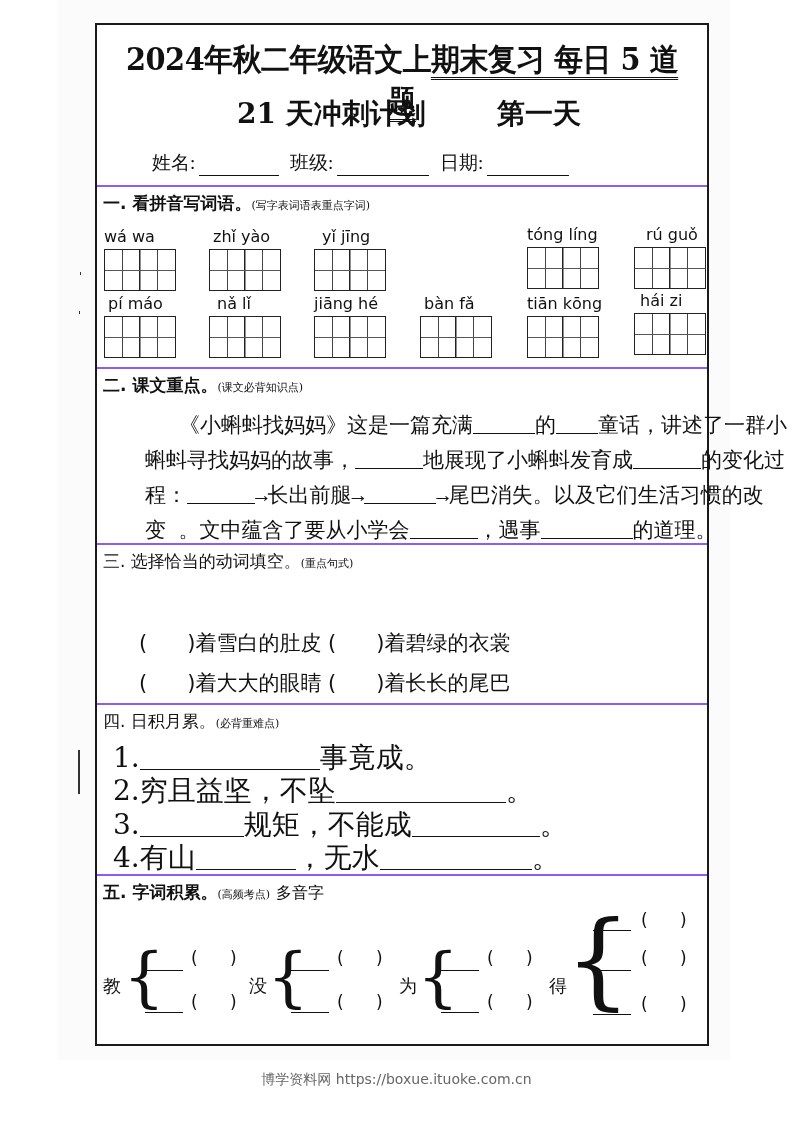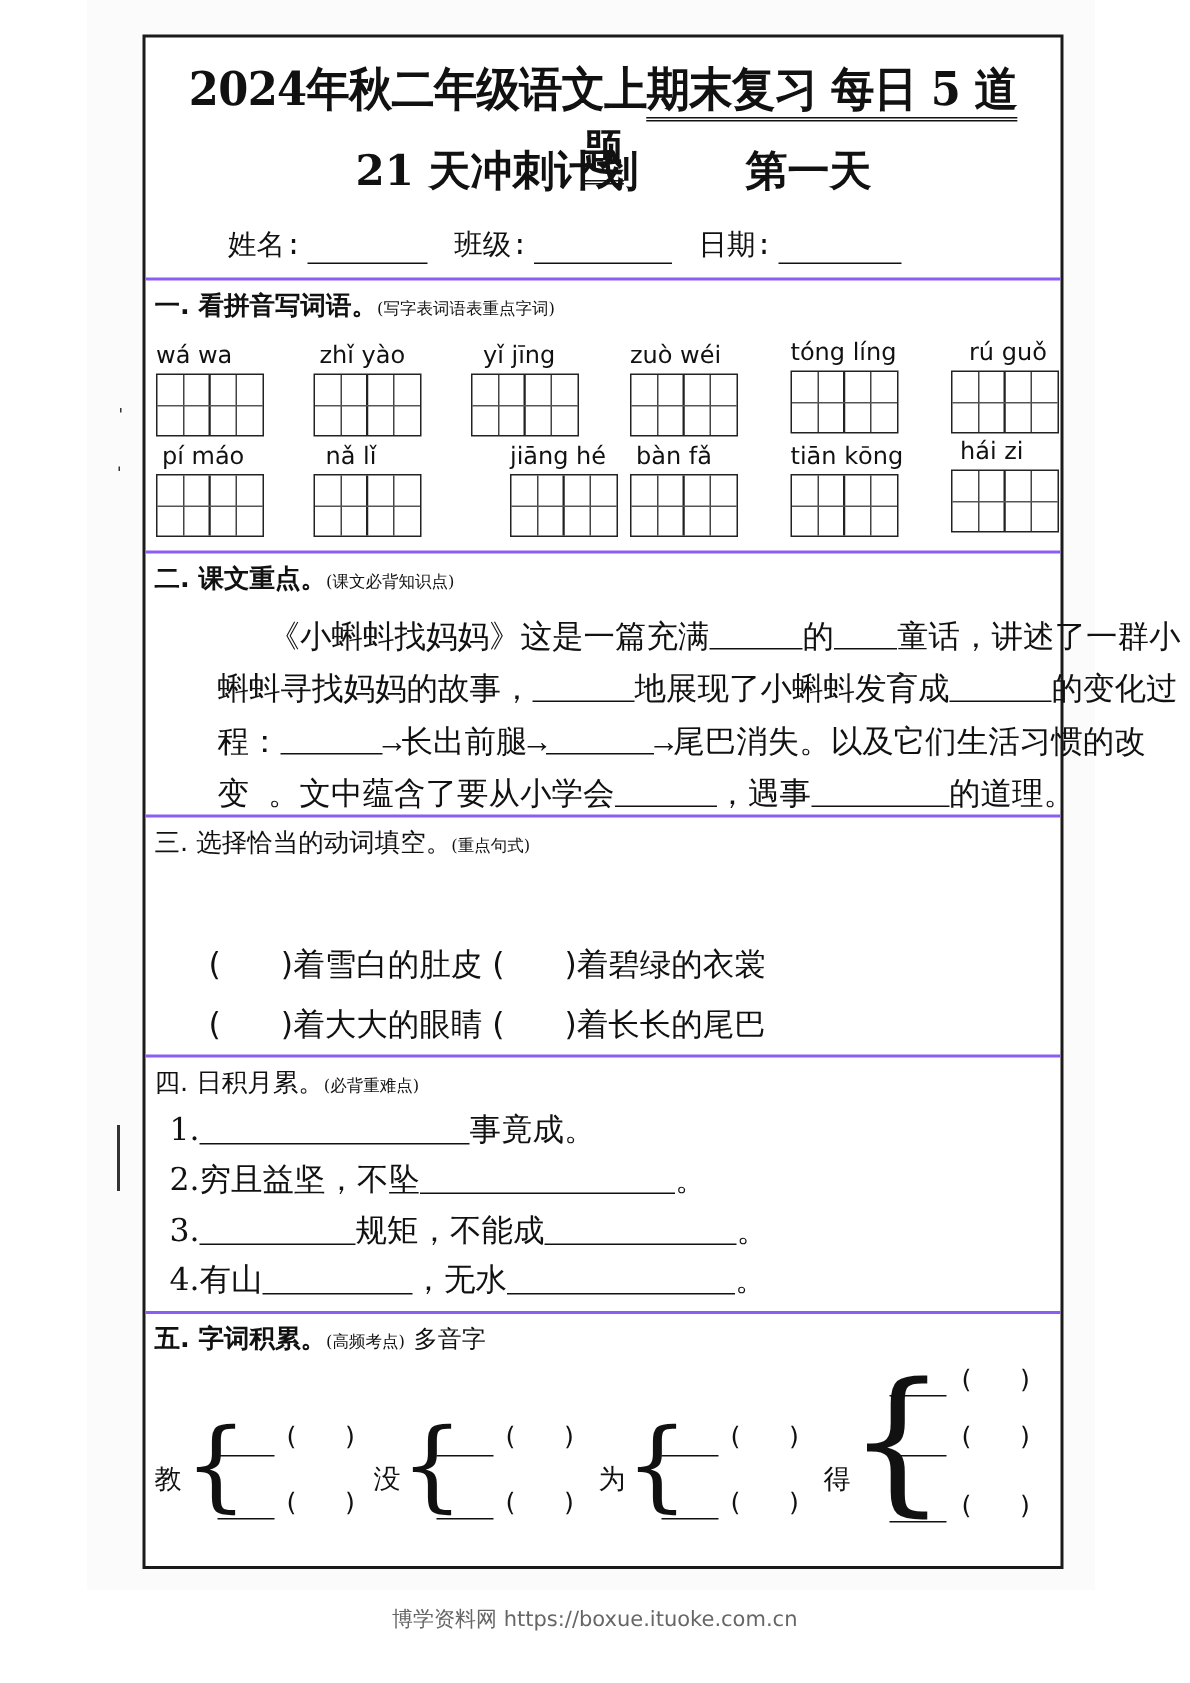--- a/index.html
+++ b/index.html
@@ -15,39 +15,39 @@
     border:2px solid #1a1a1a; box-sizing:border-box; background:#fff;
   }
   .section { position:absolute; left:0; width:100%; box-sizing:border-box; border-top:2px solid #8b5cf6; }
   .hdr-title {
     position:absolute; left:0; top:14px; width:100%; text-align:center;
     font-size:31px; font-weight:bold; letter-spacing:-0.5px;
     font-family:"DejaVu Serif", serif; transform:scaleX(0.93);
   }
   .hdr-title .ul { border-bottom:3px double #111; }
   .hdr-sub { position:absolute; top:70px; font-size:28px; font-weight:bold; }
-  .hdr-info { position:absolute; top:125px; left:55px; font-size:19px; font-family:Liberation Mono, monospace; }
+  .hdr-info { position:absolute; top:125px; left:55px; font-size:19px; font-family:Liberation Serif, serif; }
   .hdr-info .blank { display:inline-block; border-bottom:1.5px solid #111; vertical-align:bottom; height:18px; margin:0 6px 0 4px; }
   .sec-title { position:absolute; left:6px; top:5px; font-size:17px; font-weight:bold; font-family:"DejaVu Sans", sans-serif; white-space:nowrap; }
   .sec-title .note { font-size:11px; font-weight:normal; font-family:"DejaVu Serif", serif; }
   .sec-title .extra { font-weight:normal; font-size:16px; }
   .py-item { position:absolute; width:74px; }
   .py-label { font-family:"DejaVu Sans", sans-serif; font-size:16px; white-space:nowrap; height:22px; }
   .grid { width:72px; height:42px; border:1.5px solid #222; box-sizing:border-box; position:relative;
     background:
       linear-gradient(#555,#555) 0 50%/100% 1px no-repeat,
       linear-gradient(#444,#444) 25% 0/1px 100% no-repeat,
       linear-gradient(#222,#222) 50% 0/1.5px 100% no-repeat,
       linear-gradient(#444,#444) 75% 0/1px 100% no-repeat;
   }
   .para { position:absolute; left:12px; top:40px; width:590px; font-size:21px; line-height:35px; font-family:Liberation Mono, monospace;margin-left:36px; }
   .para .b { display:inline-block; border-bottom:1.5px solid #111; height:18px; vertical-align:-2px; }
   .choices { position:absolute; left:96px; top:42px; font-size:22px; font-family:"DejaVu Sans", sans-serif; letter-spacing:2px; word-spacing:6px; }
   .fill-row { position:absolute; left:42px; font-size:21px; font-family:"DejaVu Sans", sans-serif; white-space:pre; }
-  .idiom { position:absolute; left:16px; font-size:21px; font-family:"DejaVu Serif", serif; white-space:nowrap; }
+  .idiom { position:absolute; left:16px; font-size:28px; font-family:"DejaVu Serif", serif; white-space:nowrap; }
   .idiom .b { display:inline-block; border-bottom:1.5px solid #111; height:20px; vertical-align:-3px; }
   .poly { position:absolute; font-family:"DejaVu Sans", sans-serif; }
   .poly .ch { position:absolute; font-size:18px; }
   .poly .brace { position:absolute; font-weight:100; color:#111; font-family:"DejaVu Serif", serif; }
   .poly .ln { position:absolute; width:38px; border-bottom:1.5px solid #111; }
   .poly .par { position:absolute; font-size:17px; white-space:pre; }
   .footer { position:absolute; top:1071px; left:0; width:100%; text-align:center; font-size:14px; color:#666; font-family:"DejaVu Sans", sans-serif; }
   .margin-mark { position:absolute; background:#333; }
 </style>
 </head>
@@ -81,42 +81,38 @@
         <div class="grid"></div>
       </div>
     <div class="py-item" style="left:112px;top:40px;">
         <div class="py-label" style="padding-left:4px">zhǐ  yào</div>
         <div class="grid"></div>
       </div>
     <div class="py-item" style="left:217px;top:40px;">
         <div class="py-label" style="padding-left:8px">yǐ  jīng</div>
         <div class="grid"></div>
       </div>
-    <div class="py-item" style="left:323px;top:40px;">
-        <div class="py-label">zuò  wéi</div>
-        <div class="grid"></div>
-      </div>
     <div class="py-item" style="left:430px;top:38px;">
         <div class="py-label" style="padding-top:0">tóng líng</div>
         <div class="grid"></div>
       </div>
     <div class="py-item" style="left:537px;top:38px;">
         <div class="py-label" style="padding-left:12px">rú  guǒ</div>
         <div class="grid"></div>
       </div>
 
     <div class="py-item" style="left:7px;top:107px;">
         <div class="py-label" style="padding-left:4px">pí  máo</div>
         <div class="grid"></div>
       </div>
     <div class="py-item" style="left:112px;top:107px;">
         <div class="py-label" style="padding-left:8px">nǎ  lǐ</div>
         <div class="grid"></div>
       </div>
-    <div class="py-item" style="left:217px;top:107px;margin-left:26px;">
+    <div class="py-item" style="left:217px;top:107px;">
         <div class="py-label">jiāng  hé</div>
         <div class="grid"></div>
       </div>
     <div class="py-item" style="left:430px;top:107px;">
         <div class="py-label">tiān kōng</div>
         <div class="grid"></div>
       </div>
     <div class="py-item" style="left:323px;top:107px;">
         <div class="py-label" style="padding-left:4px">bàn  fǎ</div>
         <div class="grid"></div>

